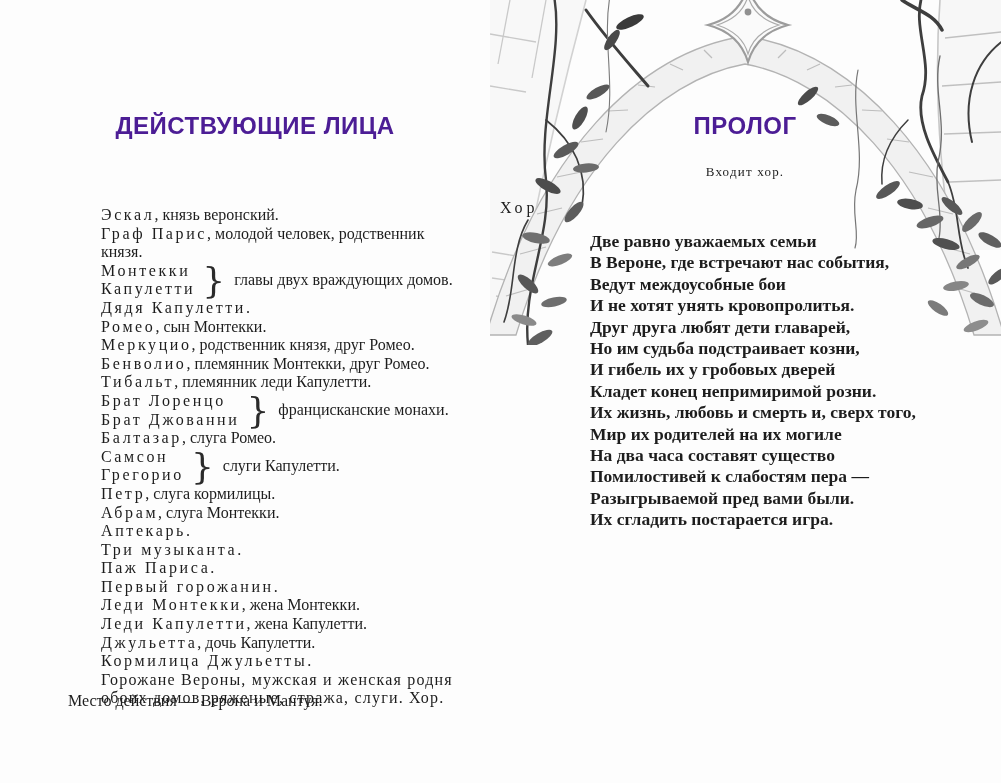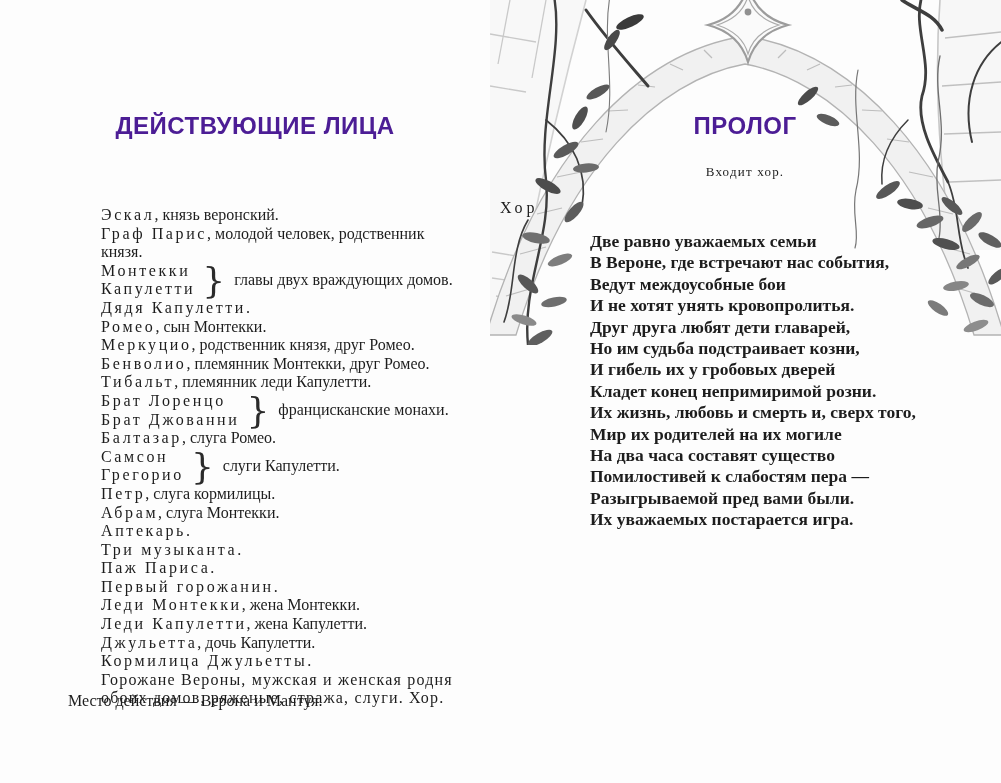--- a/index.html
+++ b/index.html
@@ -258,16 +258,16 @@
       <div class="poem-line">И не хотят унять кровопролитья.</div>
       <div class="poem-line">Друг друга любят дети главарей,</div>
       <div class="poem-line">Но им судьба подстраивает козни,</div>
       <div class="poem-line">И гибель их у гробовых дверей</div>
       <div class="poem-line">Кладет конец непримиримой розни.</div>
       <div class="poem-line">Их жизнь, любовь и смерть и, сверх того,</div>
       <div class="poem-line">Мир их родителей на их могиле</div>
       <div class="poem-line">На два часа составят существо</div>
       <div class="poem-line">Помилостивей к слабостям пера —</div>
       <div class="poem-line">Разыгрываемой пред вами были.</div>
-      <div class="poem-line">Их уважаемых постарается игра.</div>
+      <div class="poem-line">Их сгладить постарается игра.</div>
     </div>
   </div>
 </div>
 
 </body></html>

